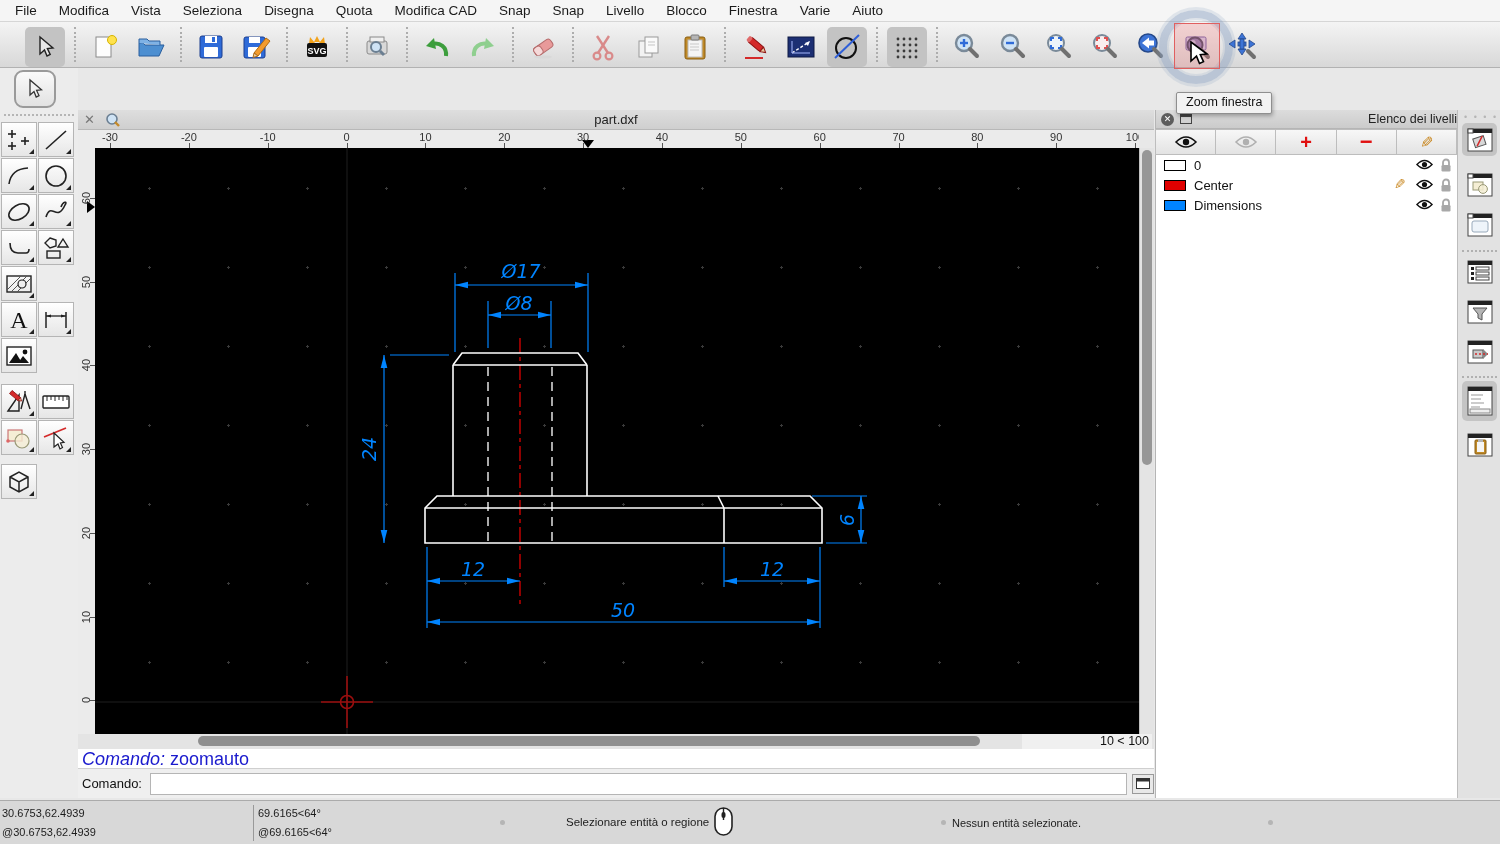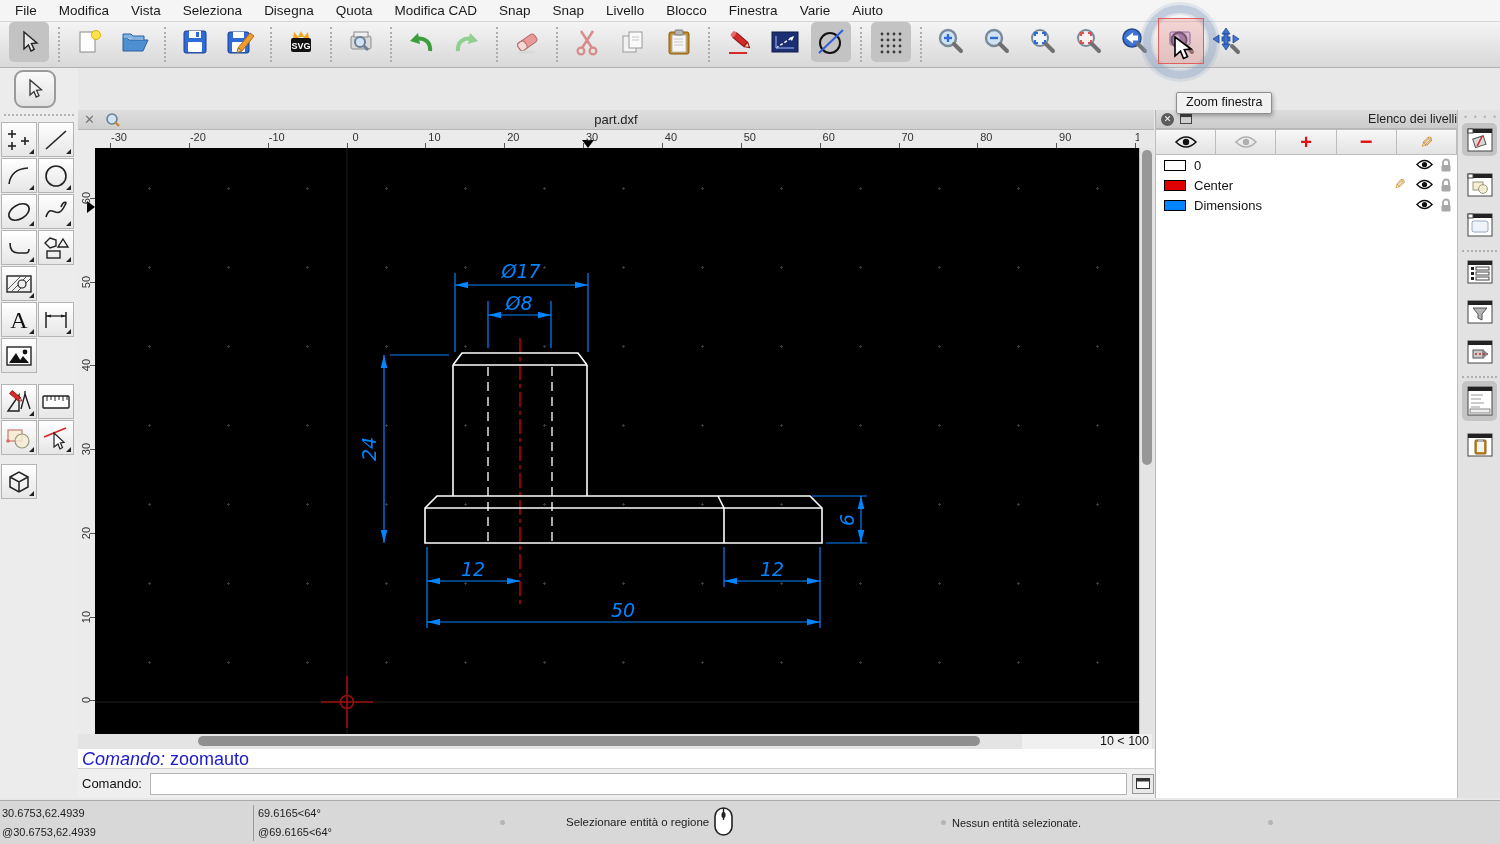--- a/index.html
+++ b/index.html
@@ -9,21 +9,21 @@
 
   
   #menubar { position:absolute; top:0; left:0; width:1500px; height:22px;
     background:#f5f5f5; border-bottom:1px solid #d6d6d6; display:flex; align-items:center;
     font-size:13.5px; color:#1a1a1a; padding-left:4px; }
   .menu-item { padding:0 11px; line-height:22px; cursor:default; }
 
   
   #toolbar { position:absolute; top:22px; left:0; width:1500px; height:46px;
     background:linear-gradient(#f4f4f4,#d8d8d8); border-bottom:1px solid #b2b2b2;
-    display:flex; align-items:flex-start; padding-left:6px; }
+    display:flex; align-items:flex-end; padding-left:22px; }
   .tb { width:40px; height:40px; display:flex; align-items:center; justify-content:center;
     border-radius:5px; margin:0 3px; position:relative; }
   .tb.toggled { background:#c3c3c3; }
   .tbsep { align-self:stretch; margin:5px 6px; border-left:2px dotted #adadad; }
 
   
   .pink-square { position:absolute; left:-3px; top:-4px; width:46px; height:46px;
     background:rgba(245,110,110,0.25); border:1.5px solid #e06060; }
   .click-circle { position:absolute; left:-18px; top:-17px; width:74px; height:74px;
     border-radius:50%; border:8px solid rgba(130,155,190,0.45);
@@ -53,21 +53,21 @@
   
   #mdi-titlebar { position:absolute; left:78px; top:110px; width:1076px; height:20px;
     background:linear-gradient(#dedede,#cfcfcf); border-bottom:1px solid #b8b8b8;
     display:flex; align-items:center; font-size:13px; color:#222; }
   #mdi-close { margin-left:6px; color:#777; font-size:13px; }
   #mdi-icon { margin-left:10px; }
   #mdi-title { position:absolute; left:0; right:0; text-align:center; }
 
   #hruler { position:absolute; left:95px; top:130px; width:1044px; height:18px;
     background:#ebebeb; overflow:hidden; font-size:11px; color:#333; }
-  .hr-label { position:absolute; top:1px; transform:translateX(-50%);margin-left:9px; }
+  .hr-label { position:absolute; top:1px; transform:translateX(-50%); }
   .hr-tick { position:absolute; bottom:0; width:1px; height:5px; background:#555; }
   #hr-marker { position:absolute; bottom:0; transform:translateX(-50%); width:0; height:0;
     border-left:6px solid transparent; border-right:6px solid transparent; border-top:8px solid #000; }
   #vruler { position:absolute; left:78px; top:148px; width:17px; height:586px;
     background:#ebebeb; overflow:hidden; font-size:11px; color:#333; }
   .vr-label { position:absolute; left:8px; transform:translate(-50%,-50%) rotate(-90deg); }
   .vr-tick { position:absolute; right:0; height:1px; width:5px; background:#555; }
   #vr-marker { position:absolute; right:0; transform:translateY(-50%); width:0; height:0;
     border-top:6px solid transparent; border-bottom:6px solid transparent; border-right:0;
     border-left:8px solid #000; }

